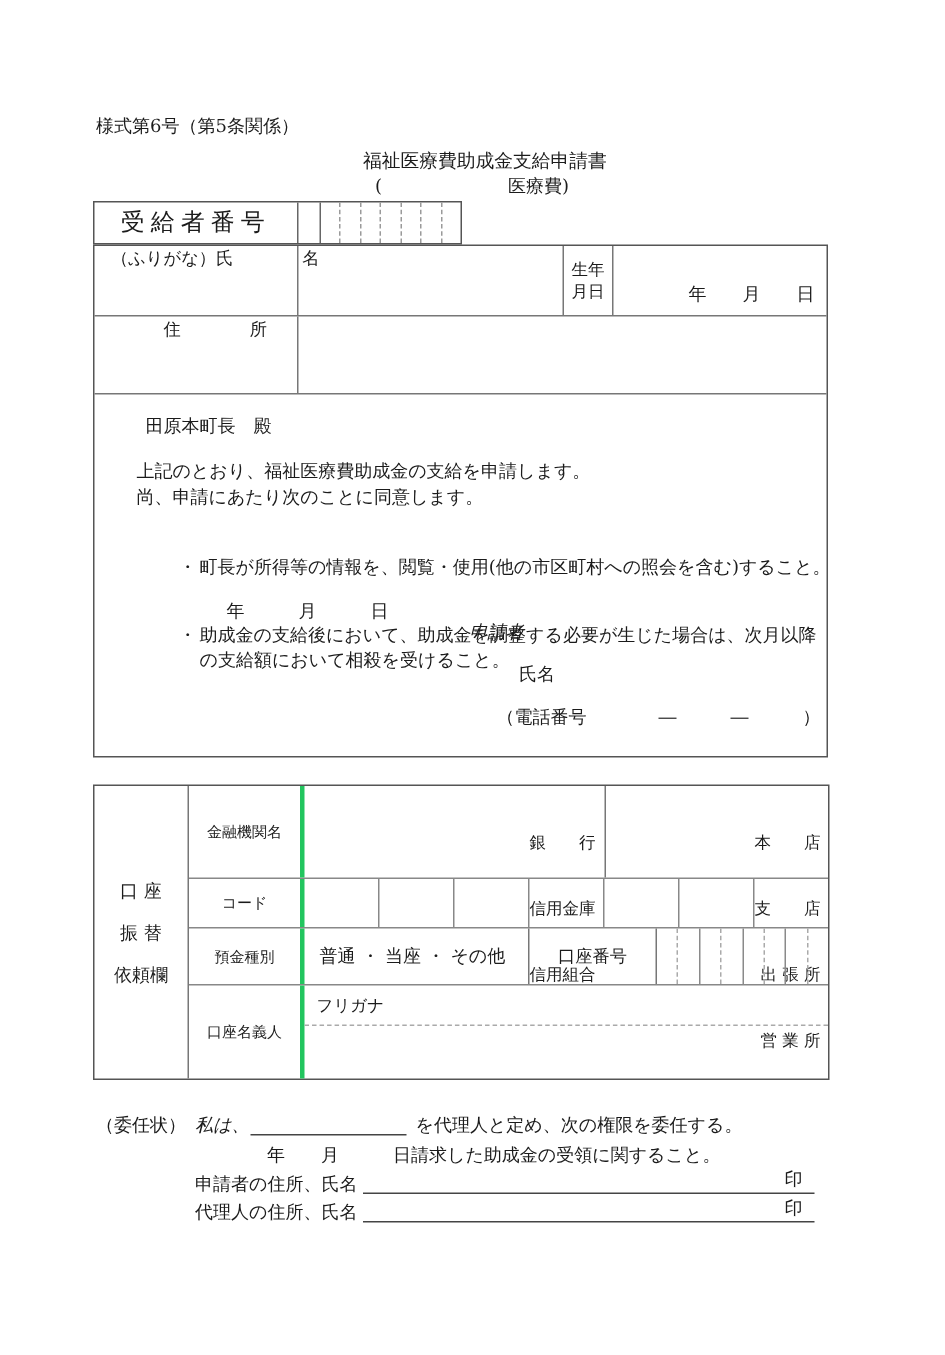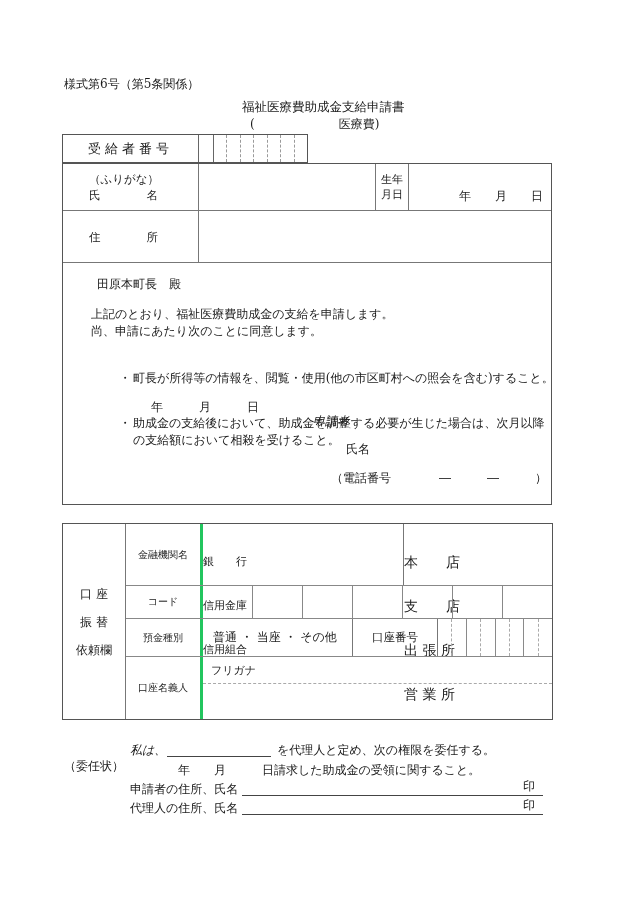--- a/index.html
+++ b/index.html
@@ -11,32 +11,32 @@
   }
   .abs { position:absolute; white-space:pre; }
 
   
   .form-number { left:64px; top:76px; }
   .form-title  { left:242px; top:99px; font-size:12.5px; }
   .form-subtitle { left:250px; top:116px; }
 
   
   .t1 { left:62px; top:134px; width:246px; height:29px; border:1px solid #555; display:flex; }
-  .t1-label { width:136px; border-right:1px solid #666; display:flex; align-items:center; justify-content:center; letter-spacing:4px; font-size:13px; }
+  .t1-label { width:136px; border-right:1px solid #666; display:flex; align-items:center; justify-content:center; letter-spacing:4px; font-size:16px; }
   .t1-spacer { width:14px; }
   .t1-grid { flex:1; display:flex; border-left:1px solid #666; }
   .t1-grid .gcell { flex:1; }
   .t1-grid .gcell + .gcell { border-left:1px dashed #9a9a9a; }
 
   
   .t2 { left:62px; top:163px; width:490px; height:342px; border:1px solid #555; display:flex; flex-direction:column; }
   .t2 .row { display:flex; border-bottom:1px solid #777; }
   .row-name { height:47px; }
   .row-addr { height:52px;gap:41px; }
-  .cell-label { width:136px; border-right:1px solid #777; padding-left:26px; display:flex; flex-direction:column; justify-content:center; font-size:11.5px; line-height:16px; }
+  .cell-label { width:136px; border-right:1px solid #777; padding-left:26px; display:flex; flex-direction:row; justify-content:center; font-size:11.5px; line-height:16px; }
   .cell-value { flex:1; border-right:1px solid #777; }
   .row-addr .cell-value { border-right:none; }
   .cell-birth { width:33px; border-right:1px solid #777; display:flex; flex-direction:column; align-items:center; justify-content:center; font-size:11px; line-height:15px;text-align:center; }
   .cell-date { width:142px; display:flex; align-items:flex-end; justify-content:flex-end; padding:0 8px 5px 0; }
   .row-msg { flex:1; position:relative; }
 
   .msg-addressee { left:34px; top:13px; }
   .msg-line1 { left:28px; top:43px; }
   .msg-line2 { left:28px; top:60px; }
   .bullets { position:absolute; left:56px; top:79px; width:436px; }
@@ -50,40 +50,40 @@
   .msg-name { left:283px; top:178px; }
   .msg-phone { left:268px; top:207px; }
 
   
   .t3 { left:62px; top:523px; width:491px; height:197px; border:1px solid #555; display:flex; }
   .t3-side { width:63px; border-right:1px solid #777; display:flex; flex-direction:column; justify-content:center; align-items:center; line-height:28px; }
   .t3-main { flex:1; display:flex; flex-direction:column; }
   .brow { display:flex; border-bottom:1px solid #888; }
   .blabel { width:77px; border-right:3px solid #22c55e; display:flex; align-items:center; justify-content:center; font-size:10px; }
   .brow1 { height:62px; }
-  .btypes { width:201px; border-right:1px solid #777; text-align:left; padding:2px 6px 0 0; font-size:11px; line-height:14.6px; }
-  .bbranch { flex:1; padding:2px 5px 0 0; font-size:14px; line-height:14.6px; }
+  .btypes { width:201px; border-right:1px solid #777; text-align:right; padding:2px 6px 0 0; font-size:11px; line-height:14.6px; }
+  .bbranch { flex:1; text-align:right; padding:2px 5px 0 0; font-size:11px; line-height:14.6px; }
   .brow2 { height:33px; }
   .code-cells { flex:1; display:flex; }
   .code-cells .ccell { flex:1; }
   .code-cells .ccell + .ccell { border-left:1px solid #888; }
   .brow3 { height:38px; }
   .bopts { width:150px; border-right:1px solid #777; display:flex; align-items:center; padding-left:10px; }
   .bacct { width:85px; border-right:1px solid #777; display:flex; align-items:center; justify-content:center; font-size:11.5px; }
   .digit-cells { flex:1; display:flex; }
   .digit-cells .dcell { flex:1; }
   .digit-cells .dcell + .dcell { border-left:1px solid #8a8a8a; }
   .digit-cells .dcell.dash { border-left:1px dashed #aaaaaa; }
   .brow4 { flex:1; border-bottom:none; }
   .holder-area { flex:1; display:flex; flex-direction:column; }
   .furigana-row { height:27px; border-bottom:1px dashed #aaaaaa; padding:6px 0 0 8px; font-size:11px; }
   .holder-blank { flex:1; }
 
   
-  .px-label { left:64px; top:742px;margin-top:16px; }
+  .px-label { left:64px; top:742px; }
   .px-iam { left:130px; top:742px;font-style:italic; }
   .px-agent-line { left:167px; top:730px; width:104px; height:27px; border-bottom:1px solid #444; }
   .px-appoint { left:277px; top:742px; }
   .px-date { left:178px; top:762px; }
   .px-l3-label { left:130px; top:781px; }
   .px-l4-label { left:130px; top:800px; }
   .sig-line { display:flex; align-items:flex-end; justify-content:flex-end; border-bottom:1px solid #444; width:301px; height:17px; padding-right:8px; }
   .sig-3 { left:242px; top:779px; }
   .sig-4 { left:242px; top:798px; }
 </style>

